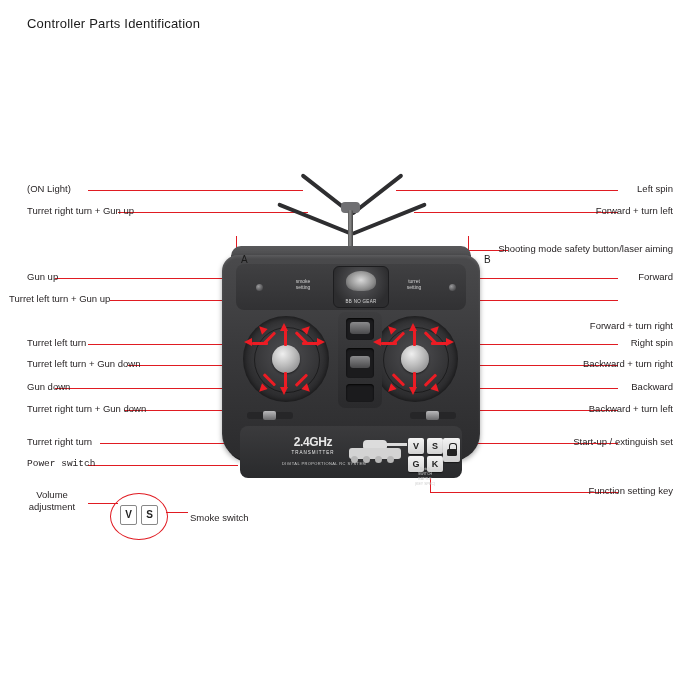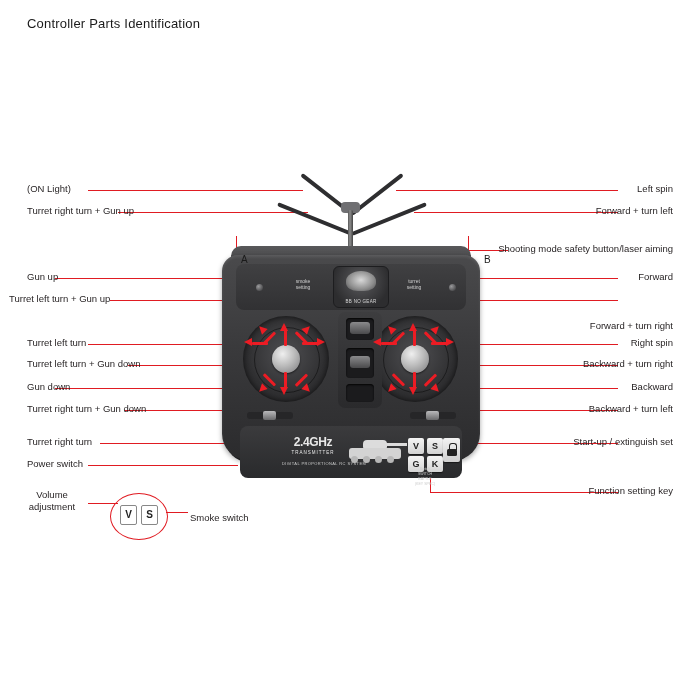--- a/index.html
+++ b/index.html
@@ -583,21 +583,21 @@
 
     <div class="label left" style="left:27px;  top:43px;">(ON  Light)</div>
     <div class="label left" style="left:27px;  top:65px;">Turret right turn + Gun up</div>
     <div class="label left" style="left:27px;  top:131px;">Gun up</div>
     <div class="label left" style="left:9px;  top:153px;">Turret left turn + Gun up</div>
     <div class="label left" style="left:27px;  top:197px;">Turret left turn</div>
     <div class="label left" style="left:27px;  top:218px;">Turret left turn + Gun down</div>
     <div class="label left" style="left:27px;  top:241px;">Gun down</div>
     <div class="label left" style="left:27px;  top:263px;">Turret right turn + Gun down</div>
     <div class="label left" style="left:27px;  top:296px;">Turret right turn</div>
-    <div class="label left" style="left:27px;  top:318px;">Power switch</div>
+    <div class="label left" style="left:27px;  top:318px;font-family:Liberation Mono, monospace;">Power switch</div>
     <div class="label left" style="left:27px;  top:349px; width:50px; white-space:normal;">Volume adjustment</div>
     <div class="label left" style="left:190px; top:372px;">Smoke switch</div>
 
     <div class="label right" style="right:27px; top:43px;">Left spin</div>
     <div class="label right" style="right:27px; top:65px;">Forward + turn left</div>
     <div class="label right" style="right:27px; top:103px;">Shooting mode safety button/laser aiming</div>
     <div class="label right" style="right:27px; top:131px;text-align:center;">Forward</div>
     <div class="label right" style="right:27px; top:143px;margin-top:37px;">Forward + turn right</div>
     <div class="label right" style="right:27px; top:197px;">Right spin</div>
     <div class="label right" style="right:27px; top:218px;">Backward + turn right</div>

